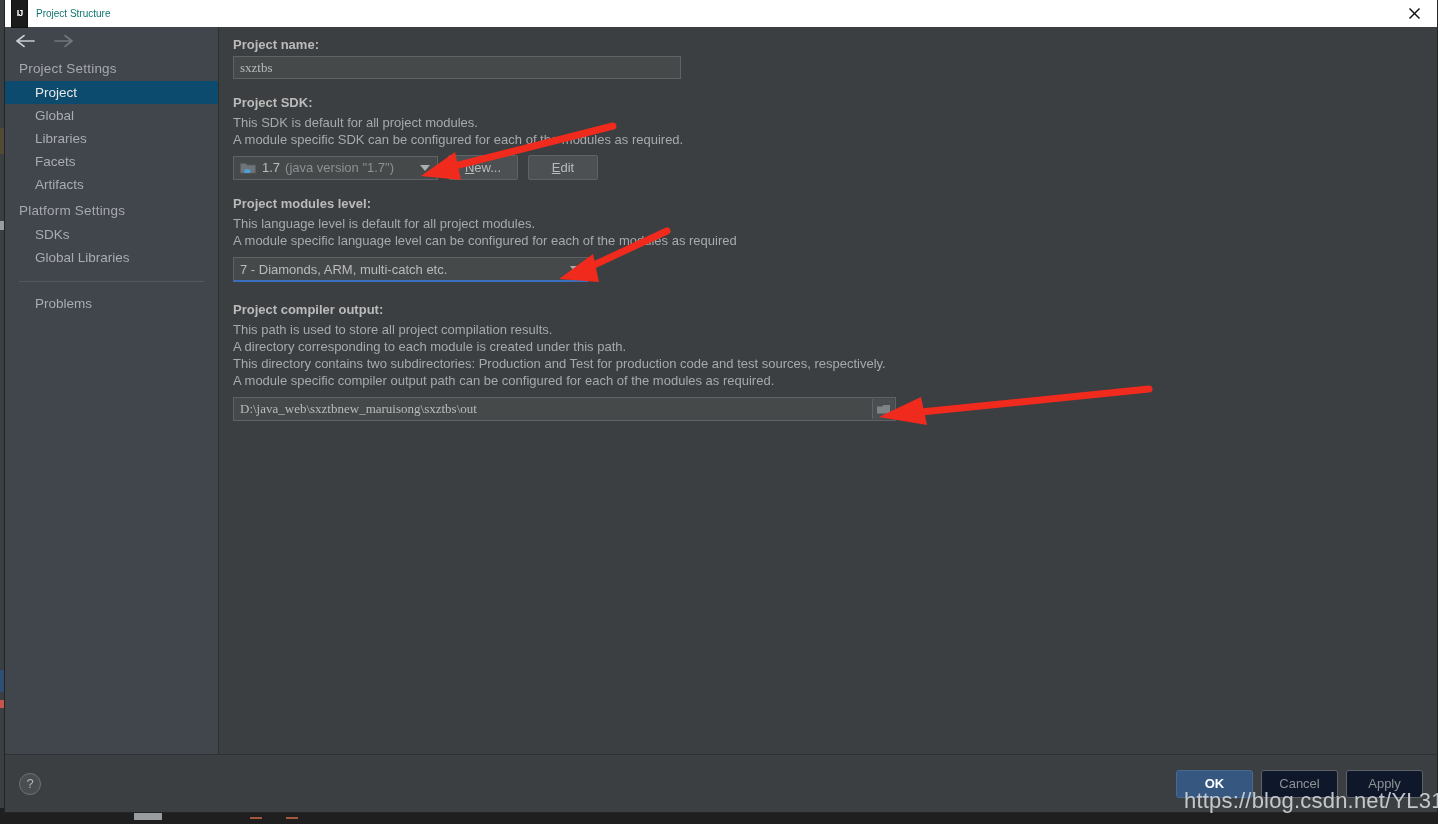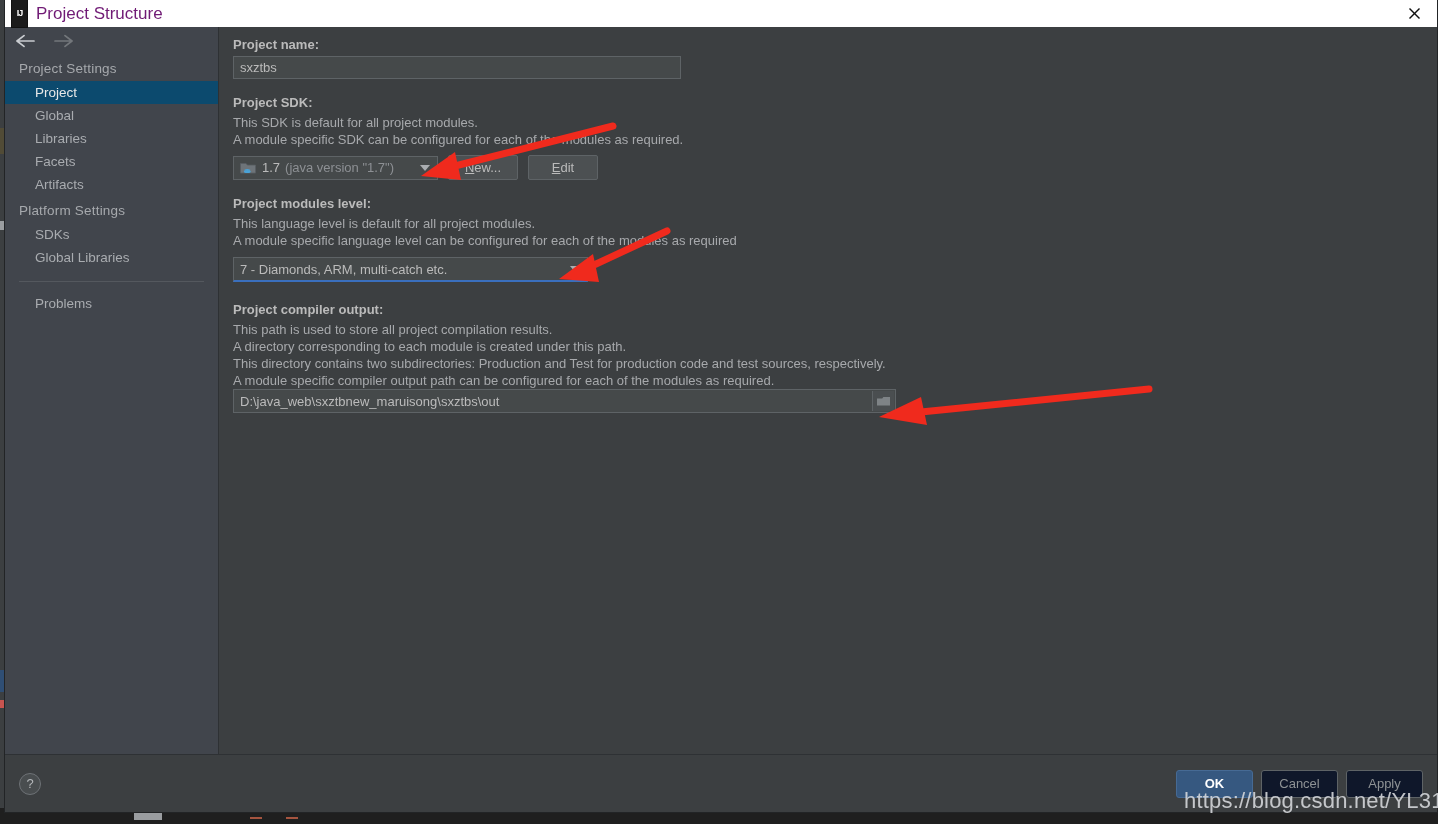--- a/index.html
+++ b/index.html
@@ -79,21 +79,21 @@
     border: 1px solid #111;
     display: flex; align-items: center; justify-content: center;
     margin-right: 8px;
   }
   #app-icon span {
     color: #fff; font-size: 9px; font-weight: bold;
     font-family: "Liberation Sans", sans-serif;
     letter-spacing: -1px; line-height: 1;
   }
   #title-text {
-    font-size: 17px; color: #701a75; font-family: "Liberation Sans", sans-serif; text-align: right;
+    font-size: 10px; color: #0f766e; font-family: "Liberation Sans", sans-serif; text-align: right;
   }
   #close-btn {
     position: absolute; right: 0; top: 0;
     width: 46px; height: 27px;
     display: flex; align-items: center; justify-content: center;
     cursor: pointer;
   }
   #close-btn svg { display: block; }
 
   
@@ -155,21 +155,21 @@
     line-height: 17px;
   }
   .block { margin-bottom: 4px; }
 
   .text-field {
     height: 23px;
     background: #45494a;
     border: 1px solid #5e6366;
     color: #bbbbbb;
     font-size: 13px;
-    font-family: Liberation Sans, sans-serif;
+    font-family: Liberation Serif, serif;
     padding: 0 6px;
     display: flex; align-items: center;
   }
   #project-name-field { width: 448px; margin-top: 2px; }
 
   .row-inline { display: flex; align-items: center; gap: 10px; margin-top: 7px; text-align: right; }
 
   .combo {
     height: 24px;
     background: #45494a;
@@ -205,21 +205,21 @@
     border-radius: 2px;
     color: #bbbbbb;
     font-size: 13px;
     font-family: "Liberation Sans", sans-serif;
     display: flex; align-items: center; justify-content: center;
     cursor: pointer;
   }
   .btn u { text-decoration: underline; }
 
   #out-field {
-    width: 663px; height: 24px; 
+    width: 663px; height: 24px; margin-top: 8px;
     position: relative; padding-right: 26px;
   }
   #out-browse {
     position: absolute; right: 1px; top: 1px;
     width: 22px; height: 20px;
     background: #4a4e50;
     border-left: 1px solid #5e6366;
     display: flex; align-items: center; justify-content: center;
     cursor: pointer;
   }

